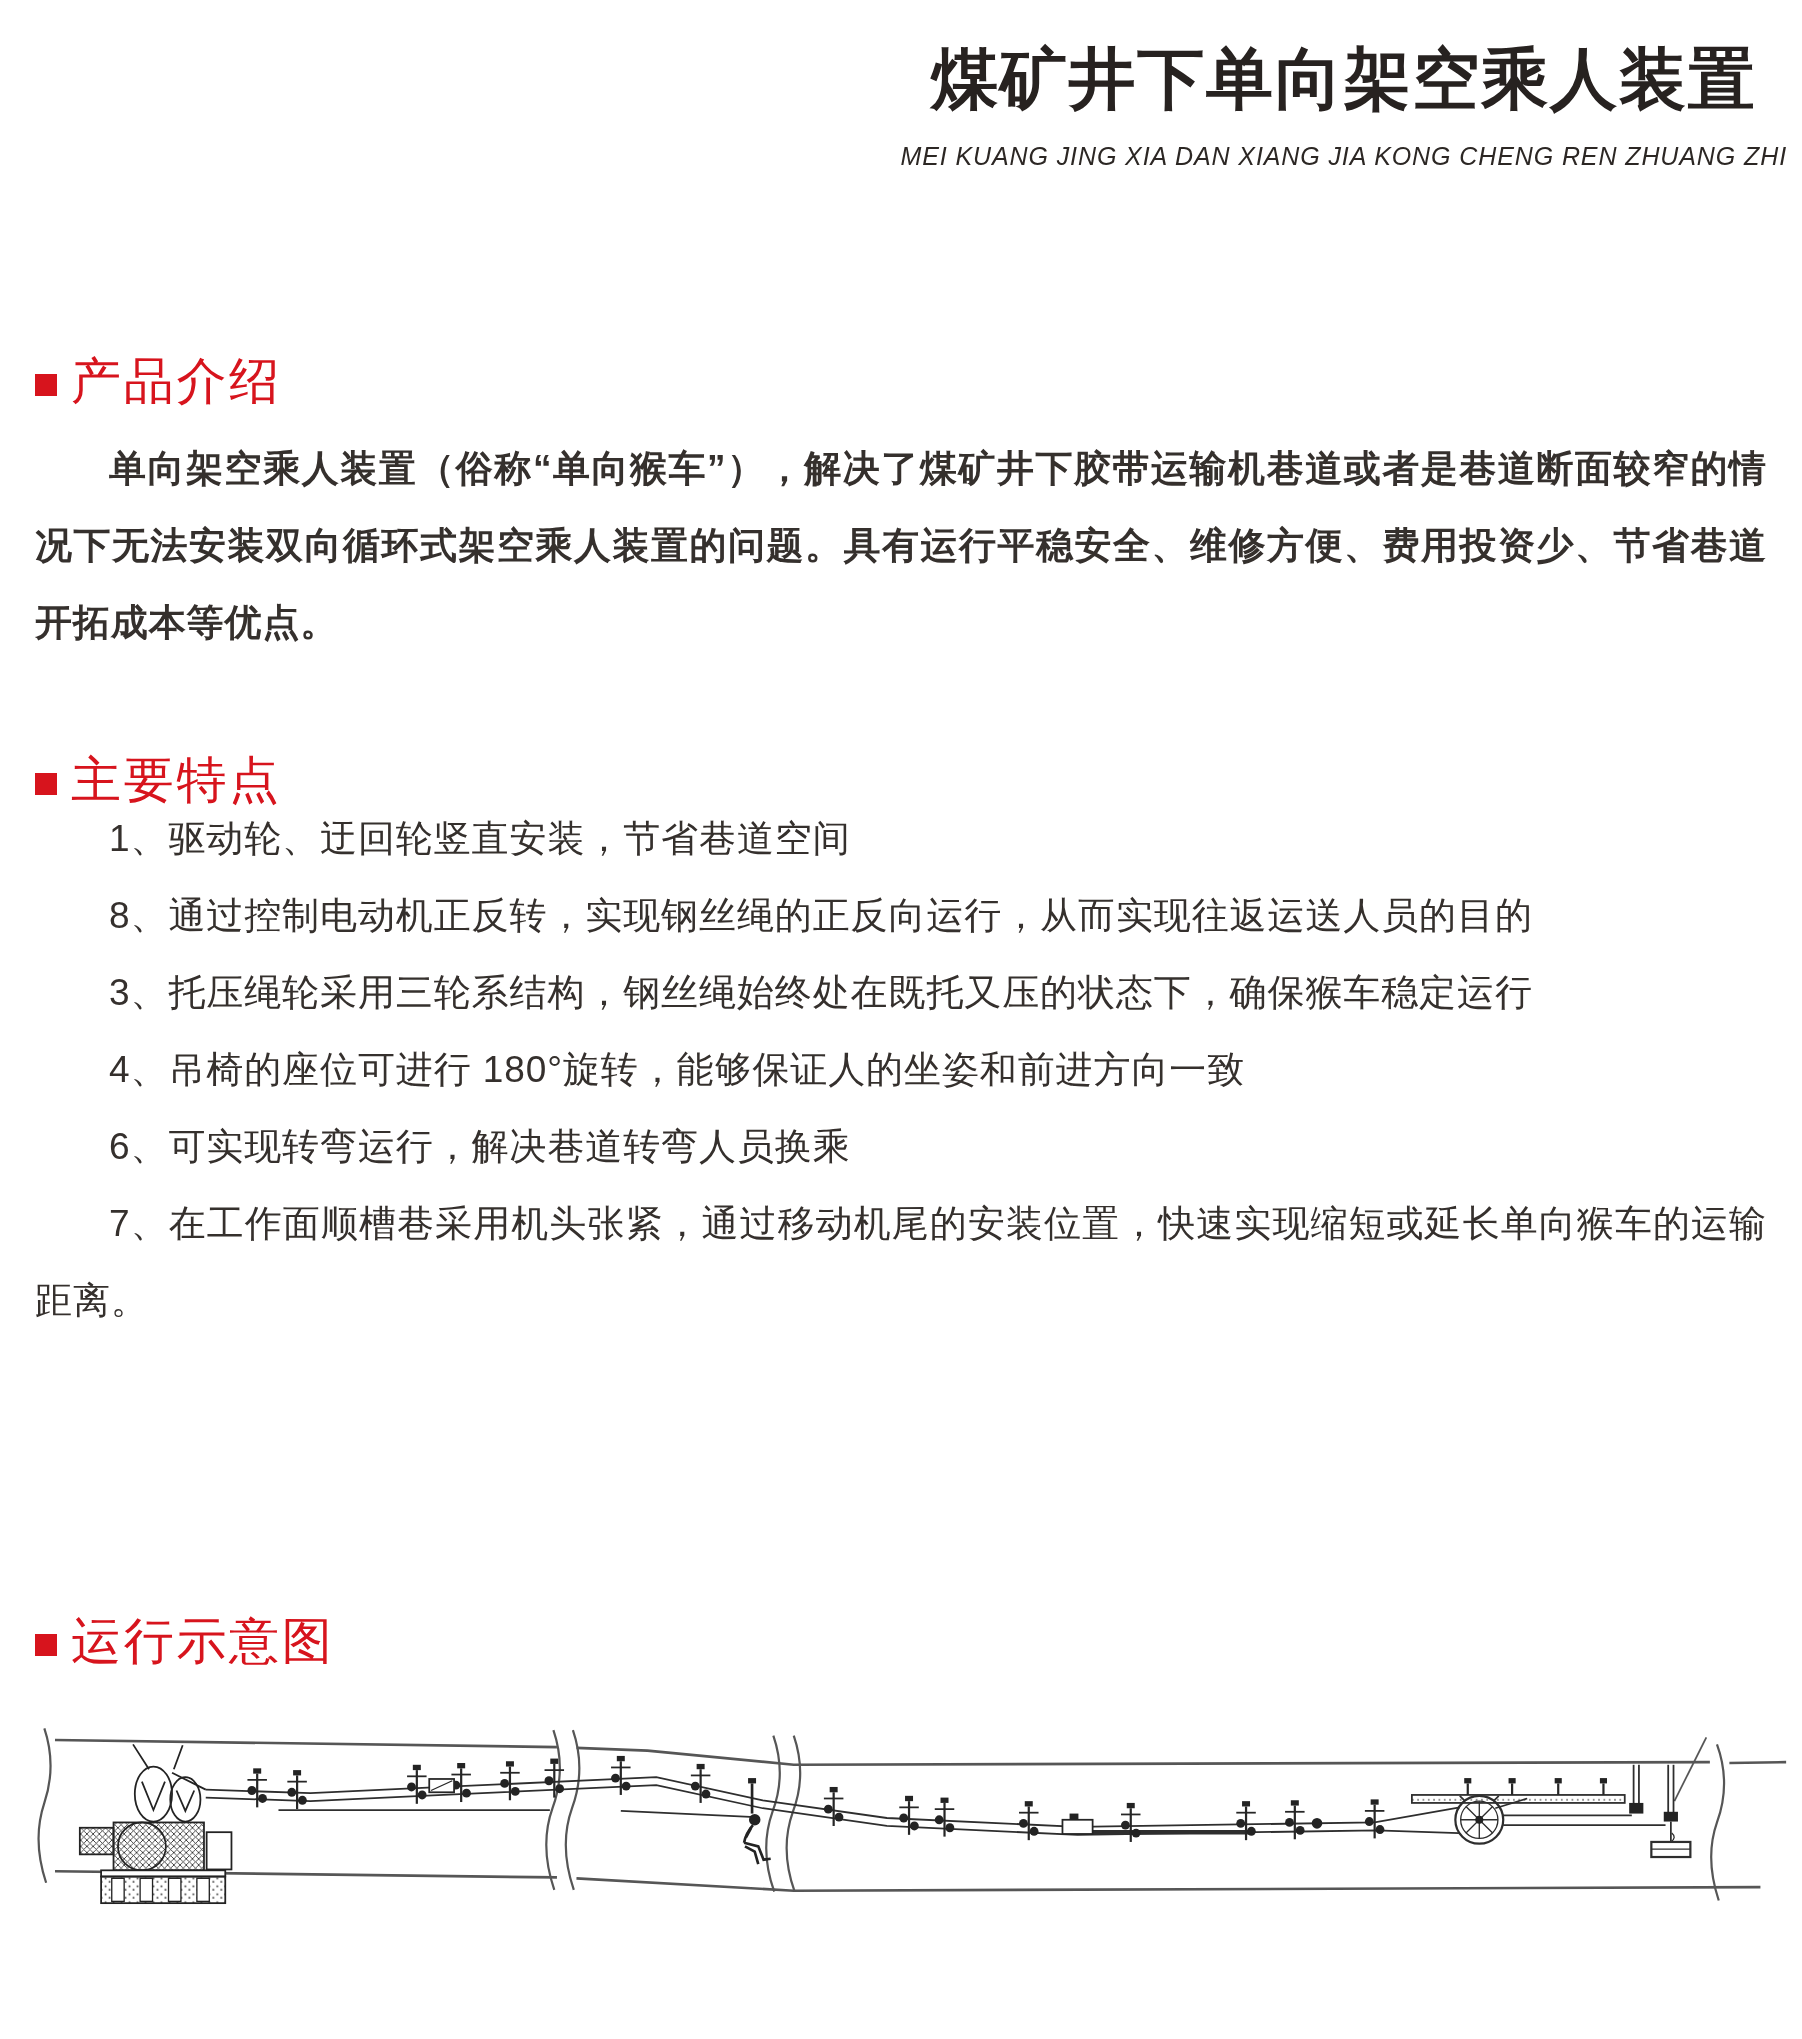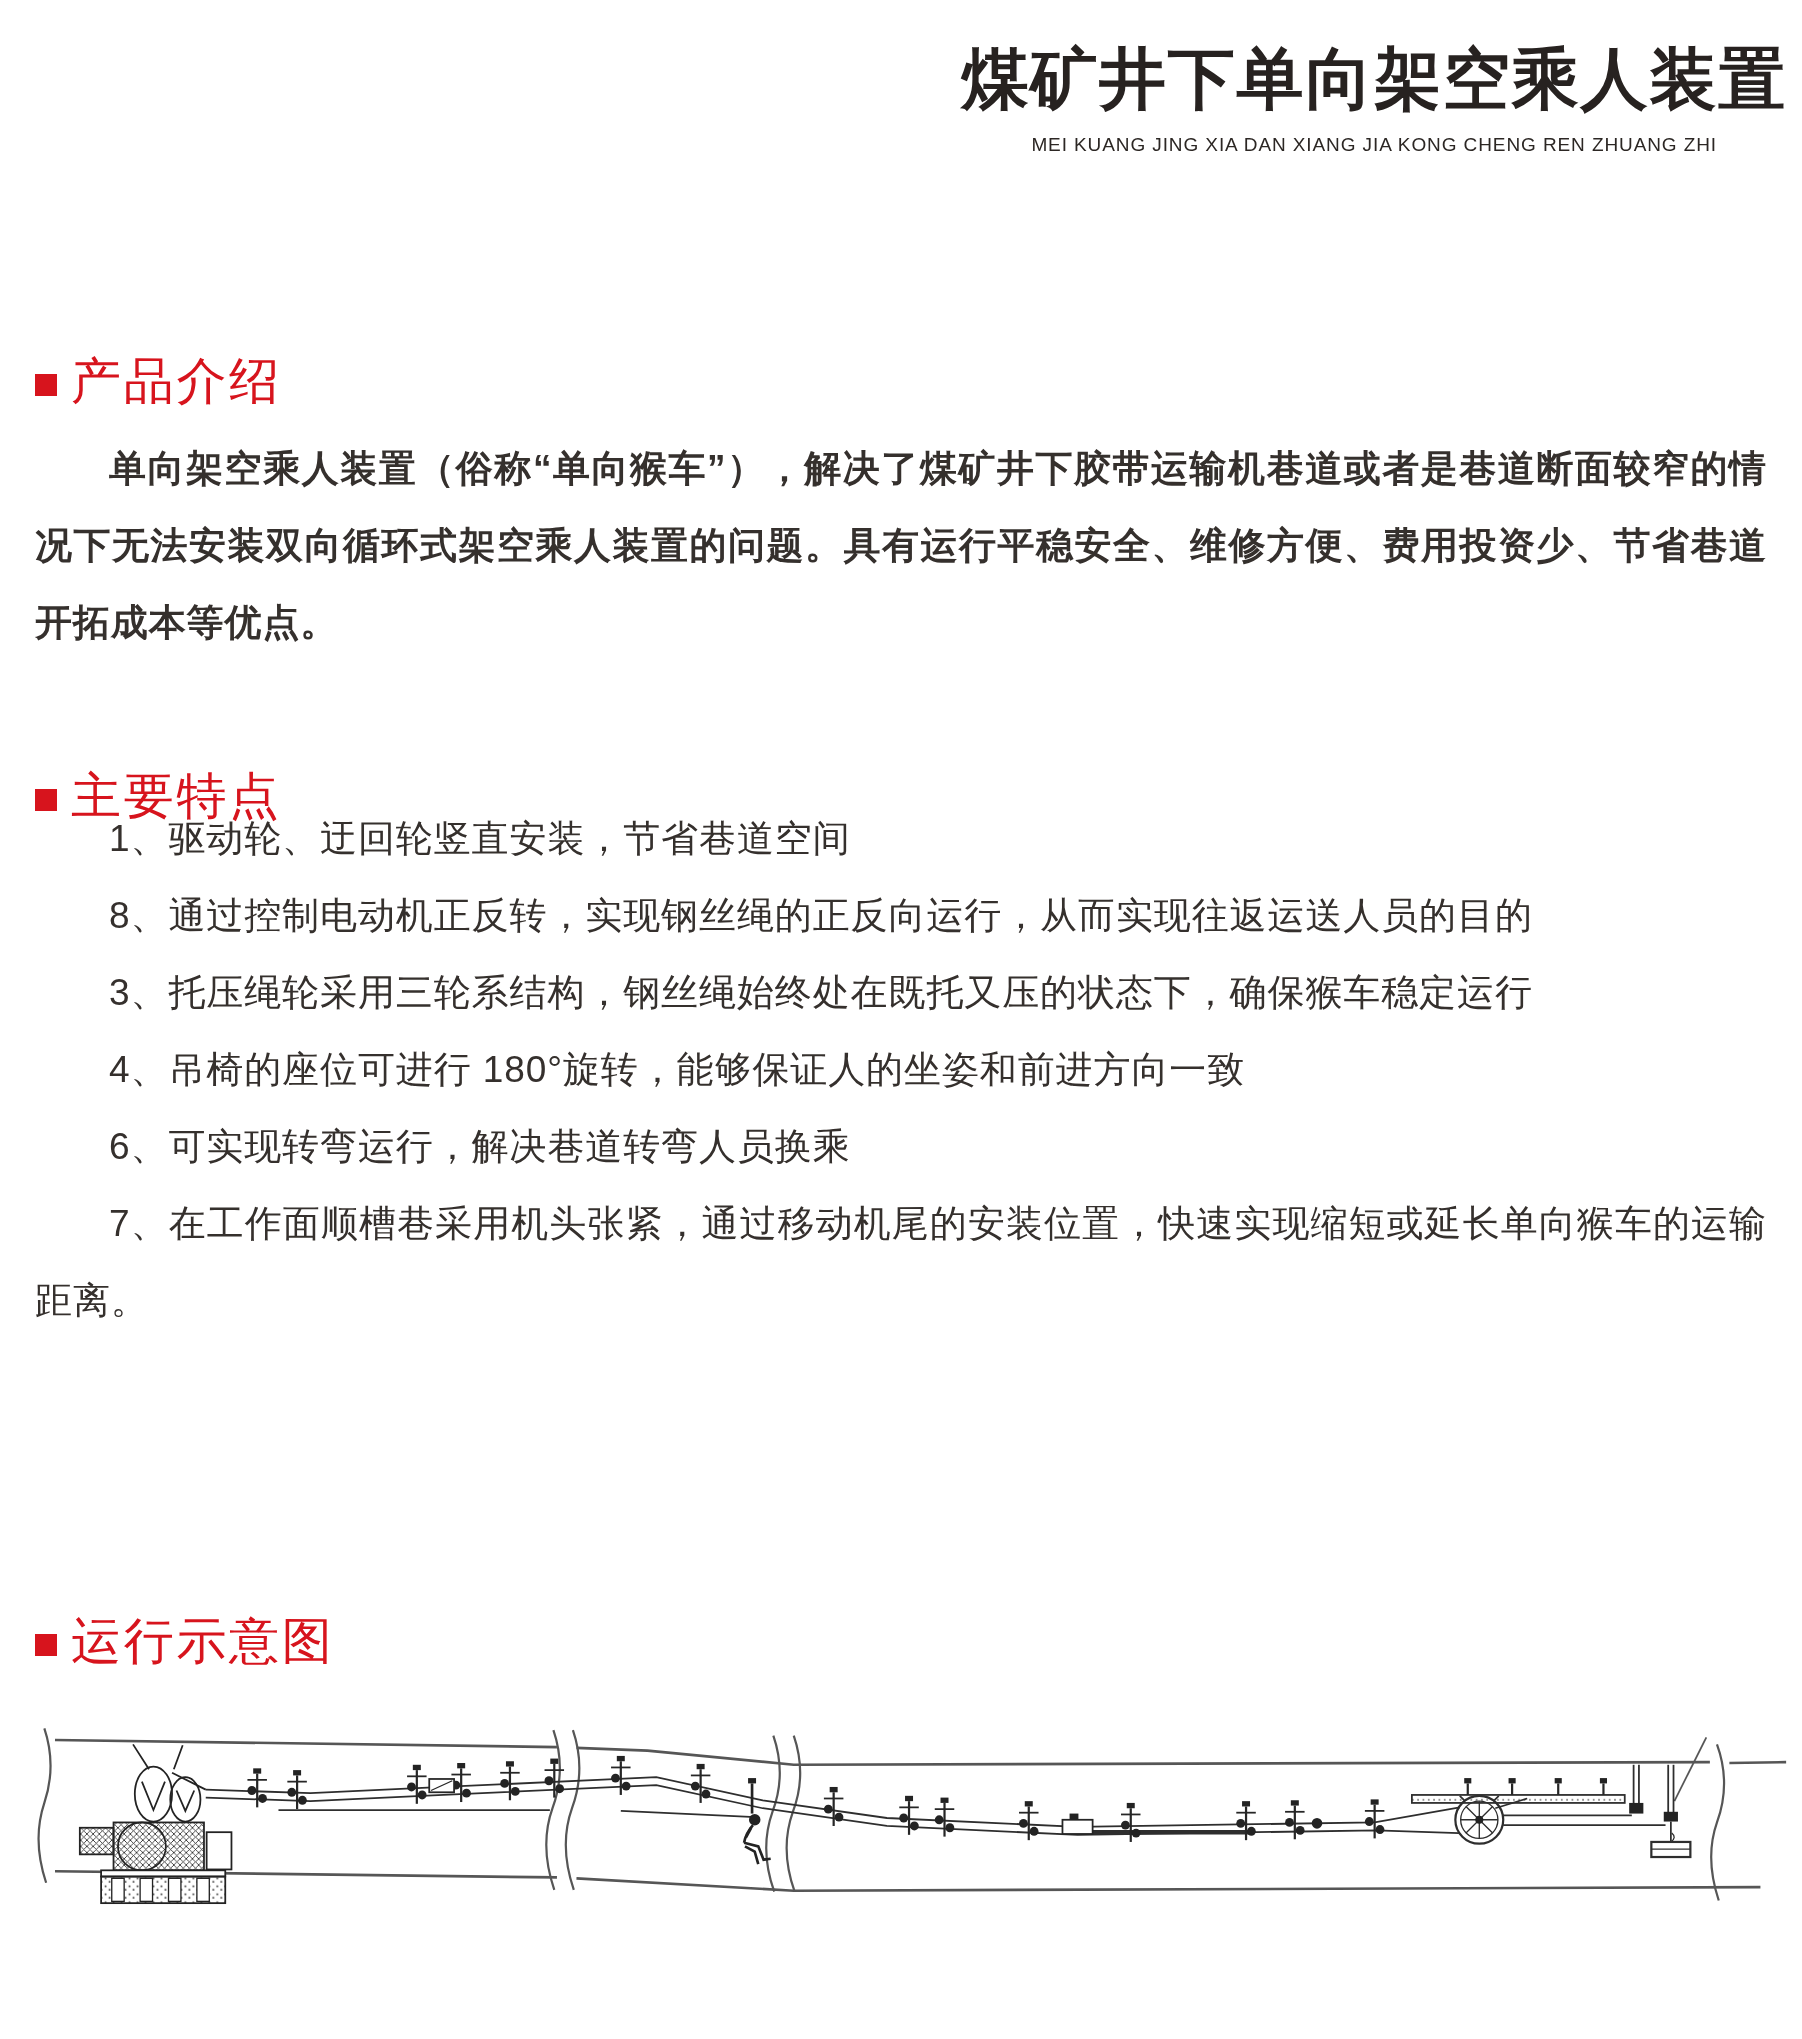--- a/index.html
+++ b/index.html
@@ -8,31 +8,31 @@
   body {
     position:relative; width:1803px; height:2039px; overflow:hidden;
     font-family:"Liberation Sans","DejaVu Sans",sans-serif; color:var(--ink);
   }
   .title-block { position:absolute; top:44px; right:16px; text-align:center; }
   .page-title {
     font-size:67px; font-weight:bold; color:var(--title-ink);
     letter-spacing:1.8px; line-height:1.05; white-space:nowrap;
   }
   .page-subtitle {
-    margin-top:20px; font-size:19px; color:#2c2724; letter-spacing:0.9px; white-space:nowrap;
+    margin-top:28px; font-size:25px; color:#2c2724; letter-spacing:0.9px; white-space:nowrap;font-style:italic;
   }
   .sec-head {
     position:absolute; left:35px; display:flex; align-items:center;
     color:var(--accent); font-size:50px; font-weight:normal; letter-spacing:2.7px; white-space:nowrap;
   }
   .sec-head .bullet {
     width:22px; height:22px; background:var(--accent); margin-right:14px; margin-top:7px; flex:0 0 auto;
   }
   .sec-head.intro   { top:348px; }
-  .sec-head.features{ top:763px;align-items:center; }
+  .sec-head.features{ top:747px;align-items:center; }
   .sec-head.diagram { top:1608px;text-align:right; }
   .body-par {
     position:absolute; left:35px; top:430px; width:1732px;
     font-size:37px; line-height:77px; letter-spacing:0.9px;
     text-align:justify; text-indent:74px; color:var(--ink);font-weight:bold;
   }
   .feature-list {
     position:absolute; left:35px; top:800px; width:1732px; list-style:none;
   }
   .feature-list li {

